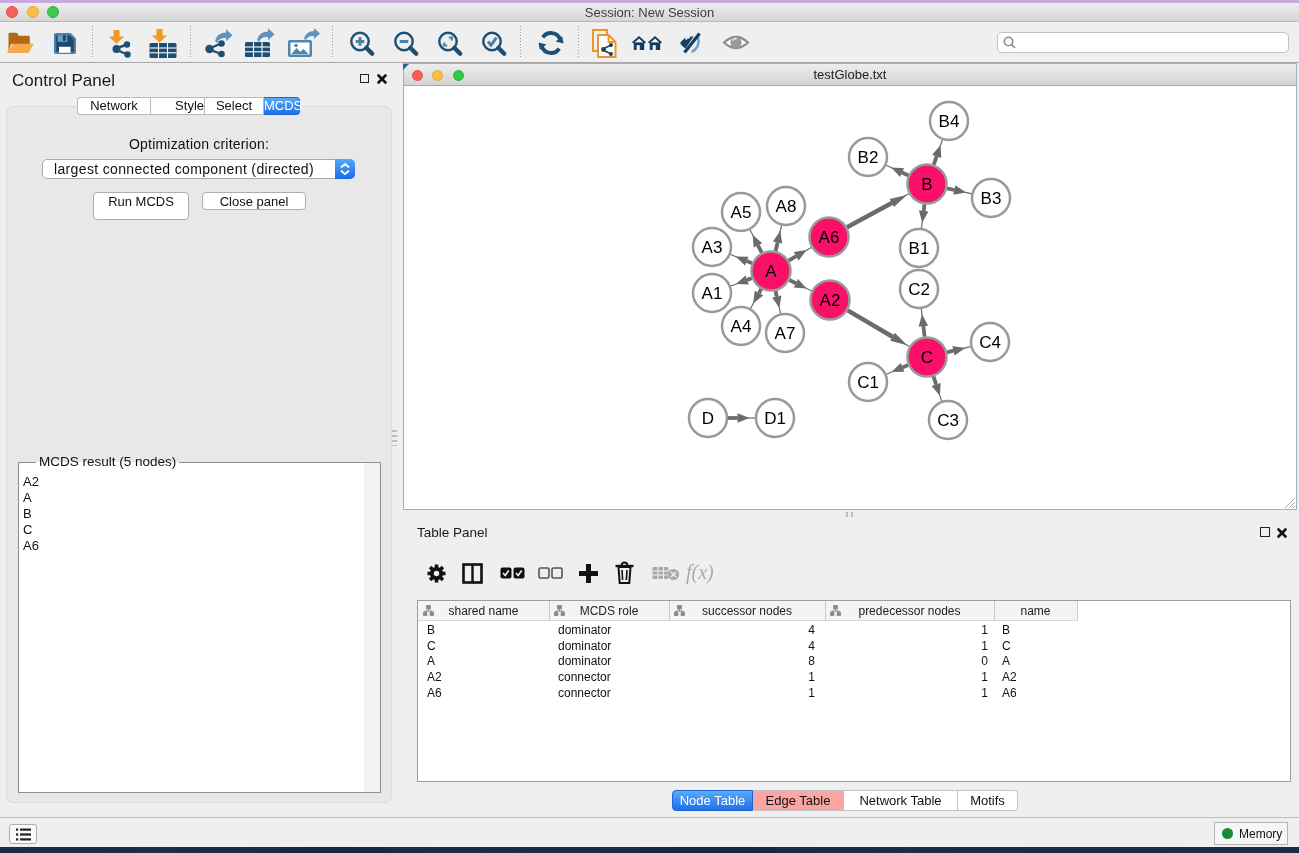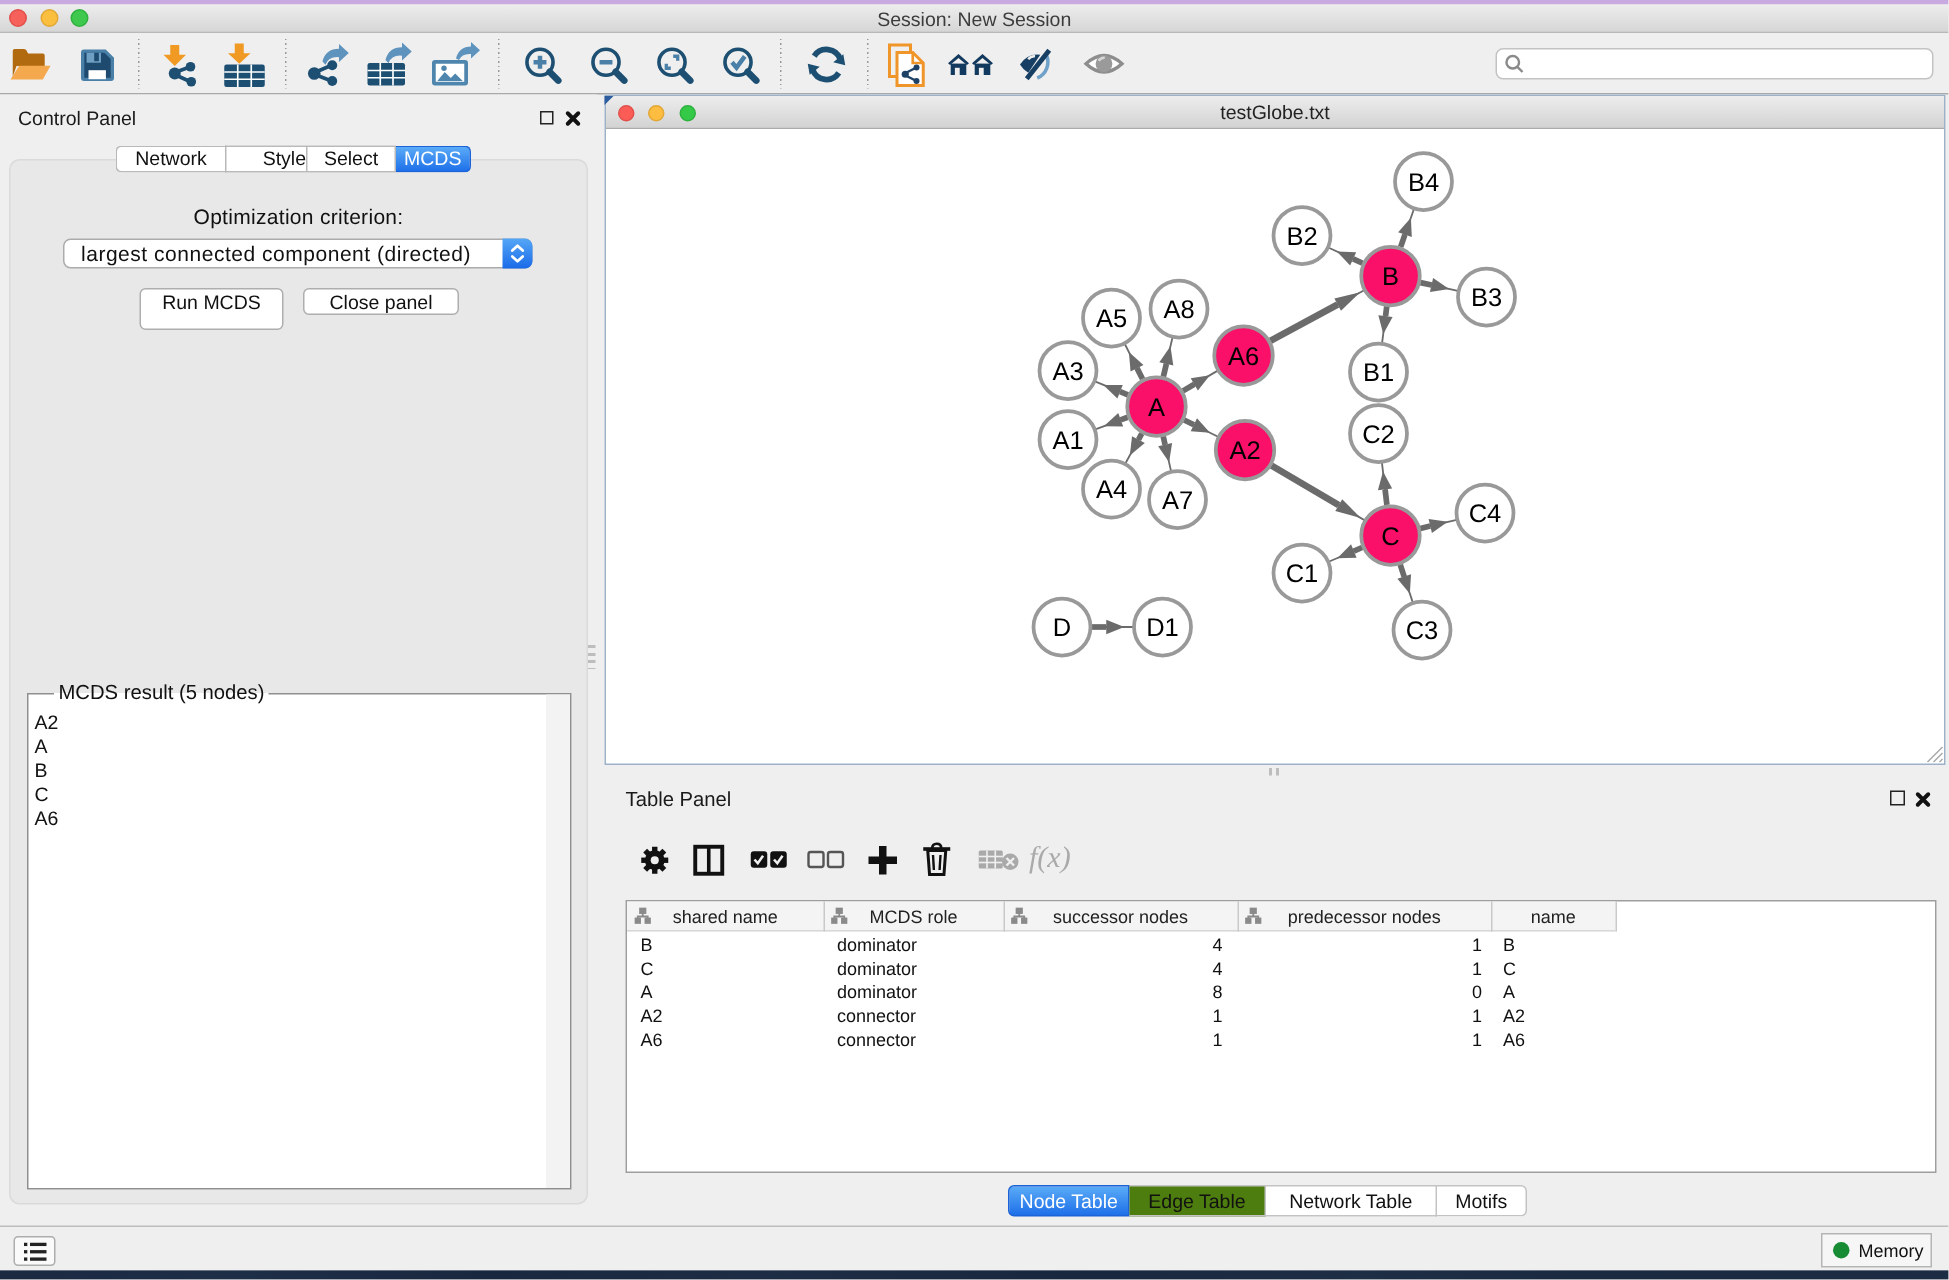--- a/index.html
+++ b/index.html
@@ -141,33 +141,33 @@
 <circle cx="13" cy="7.5" r="5.6" fill="#9a9a9a"></circle>
 <path d="M9.5 5.5 A4.5 4.5 0 0 1 13.5 3.5" fill="none" stroke="#d8d8d8" stroke-width="1.8"></path>
   </svg>
 <div class="abs" style="left:997px;top:32px;width:292px;height:21px;background:#fff;border:1px solid #c3c3c3;border-radius:5px"></div>
 <svg class="abs" style="left:1003px;top:36px" width="14" height="14" viewBox="0 0 14 14">
 <circle cx="5.5" cy="5.5" r="4.2" fill="none" stroke="#8a8a8a" stroke-width="1.6"></circle>
 <line x1="8.6" y1="8.6" x2="12" y2="12" stroke="#8a8a8a" stroke-width="1.6"></line>
   </svg>
 
 <div class="abs" style="left:0;top:63px;width:398px;height:754px;background:#efefef"></div>
-<div class="abs" style="left:12px;top:71px;font-size:13px;color:#1a1a1a">Control Panel</div>
+<div class="abs" style="left:12px;top:71px;font-size:17px;color:#1a1a1a">Control Panel</div>
 <div class="abs" style="left:360px;top:74px;width:9px;height:9px;border:1.6px solid #222"></div>
 <svg class="abs" style="left:377px;top:74px" width="10" height="10" viewBox="0 0 10 10">
 <path d="M1.5 1.5 L8.5 8.5 M8.5 1.5 L1.5 8.5" stroke="#111" stroke-width="2.6" stroke-linecap="round"></path>
   </svg>
 
 <div class="abs" style="left:6px;top:106px;width:386px;height:697px;background:#e8e8e8;border:1px solid #dadada;border-radius:7px"></div>
 
 <div class="abs" style="left:77px;top:97px;height:18px;display:flex;font-size:13px">
 <div style="width:73px;background:#fff;border:1px solid #b9b9b9;border-right:none;border-radius:4px 0 0 4px;text-align:center;line-height:16px;color:#111">Network</div>
 <div style="width:54px;background:#fff;border:1px solid #b9b9b9;border-right:none;text-align:right;line-height:16px;color:#111">Style</div>
 <div style="width:60px;background:#fff;border:1px solid #b9b9b9;text-align:center;line-height:16px;color:#111">Select</div>
-<div style="width:50px;background:linear-gradient(#5aabf7,#1e70e9);border:1px solid #1b63d6;border-left:none;border-radius:0 4px 4px 0;text-align:center;line-height:16px;color:#fff">MCDS</div>
+<div style="width:36px;background:linear-gradient(#5aabf7,#1e70e9);border:1px solid #1b63d6;border-left:none;border-radius:0 4px 4px 0;text-align:center;line-height:16px;color:#fff">MCDS</div>
 </div>
 
 <div class="abs" style="left:6px;top:136px;width:386px;text-align:center;font-size:14px;letter-spacing:0.2px;color:#111">Optimization criterion:</div>
 
 <div class="abs" style="left:42px;top:159px;width:313px;height:20px;background:#fff;border:1px solid #ababab;border-radius:5px"></div>
 <div class="abs" style="left:54px;top:161px;font-size:14px;letter-spacing:0.35px;color:#111">largest connected component (directed)</div>
 <div class="abs" style="left:335px;top:159px;width:20px;height:20px;background:linear-gradient(#55a7f7,#1a6ae8);border-radius:0 5px 5px 0"></div>
 <svg class="abs" style="left:339px;top:162px" width="12" height="14" viewBox="0 0 12 14">
 <path d="M2.5 5 L6 1.8 L9.5 5" fill="none" stroke="#fff" stroke-width="1.8" stroke-linecap="round" stroke-linejoin="round"></path>
 <path d="M2.5 9 L6 12.2 L9.5 9" fill="none" stroke="#fff" stroke-width="1.8" stroke-linecap="round" stroke-linejoin="round"></path>
@@ -404,21 +404,21 @@
   </svg>
 
 <div class="abs" style="left:427px;top:623px;font-size:12px;line-height:15.7px;color:#111">B<br>C<br>A<br>A2<br>A6</div>
 <div class="abs" style="left:558px;top:623px;font-size:12px;line-height:15.7px;color:#111">dominator<br>dominator<br>dominator<br>connector<br>connector</div>
 <div class="abs" style="left:700px;top:623px;width:115px;text-align:right;font-size:12px;line-height:15.7px;color:#111">4<br>4<br>8<br>1<br>1</div>
 <div class="abs" style="left:880px;top:623px;width:108px;text-align:right;font-size:12px;line-height:15.7px;color:#111">1<br>1<br>0<br>1<br>1</div>
 <div class="abs" style="left:1002px;top:623px;font-size:12px;line-height:15.7px;color:#111">B<br>C<br>A<br>A2<br>A6</div>
 
 <div class="abs" style="left:672px;top:790px;height:21px;display:flex;font-size:13px">
 <div style="width:81px;background:linear-gradient(#5aabf7,#1e70e9);border:1px solid #1b63d6;border-radius:4px 0 0 4px;text-align:center;line-height:20px;color:#fff">Node Table</div>
-<div style="width:91px;background:#4d7c0f;border:1px solid #c3c3c3;border-left:none;text-align:center;line-height:20px;color:#111">Edge Table</div>
+<div style="width:91px;background:#fca5a5;border:1px solid #c3c3c3;border-left:none;text-align:center;line-height:20px;color:#111">Edge Table</div>
 <div style="width:114px;background:#fff;border:1px solid #c3c3c3;border-left:none;text-align:center;line-height:20px;color:#111">Network Table</div>
 <div style="width:60px;background:#fff;border:1px solid #c3c3c3;border-left:none;border-radius:0 4px 4px 0;text-align:center;line-height:20px;color:#111">Motifs</div>
 </div>
 
 <div class="abs" style="left:0;top:817px;width:1299px;height:29px;background:#efefef;border-top:1px solid #bdbdbd"></div>
 <div class="abs" style="left:9px;top:824px;width:28px;height:20px;background:#fafafa;border:1px solid #adadad;border-radius:3px"></div>
 <svg class="abs" style="left:16px;top:828px" width="15" height="13" viewBox="0 0 15 13">
 <g fill="#222">
       <rect x="0" y="0.5" width="2.2" height="2.2"></rect>
       <rect x="4" y="0.5" width="11" height="2.2"></rect>

